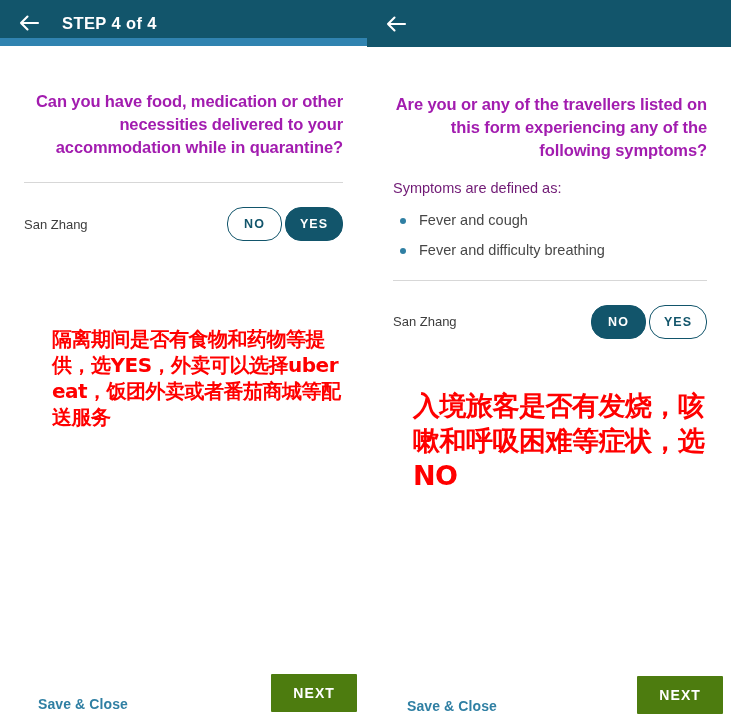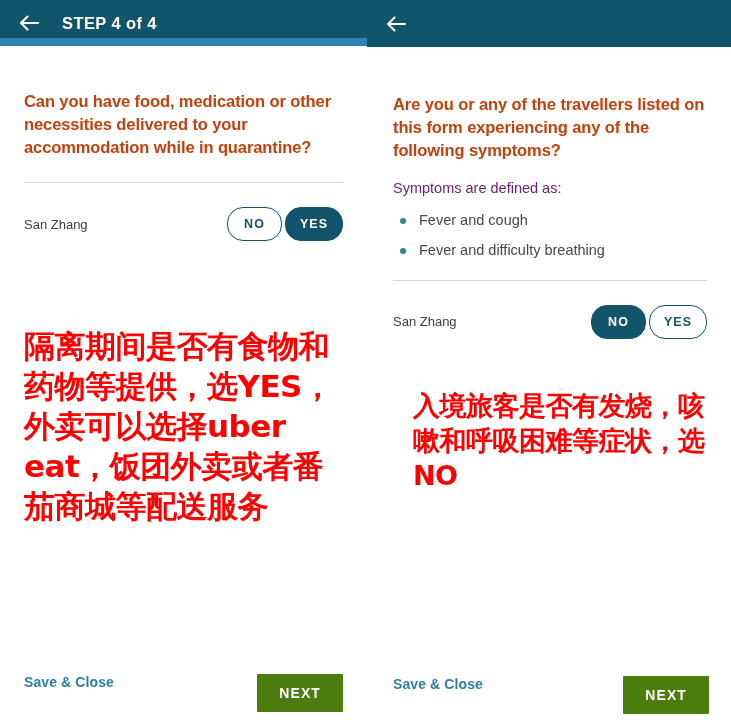--- a/index.html
+++ b/index.html
@@ -80,23 +80,24 @@
   
   .content {
     padding: 0 24px;
     position: relative;
   }
   .panel-right .content { padding: 0 24px 0 26px; }
 
   .question {
     font-size: 16.5px;
     font-weight: bold;
-    color: #c2410c;
+    color: #a21caf;
     line-height: 1.38;
     letter-spacing: -0.1px;
+    text-align: right;
   }
   .panel-left  .question { margin-top: 44px; }
   .panel-right .question { margin-top: 46px; }
 
   .sub-label {
     margin-top: 18px;
     font-size: 14.5px;
     color: #701a75;
     line-height: 1.35;
   }
@@ -179,37 +180,38 @@
 
   
   .annotation {
     color: #ff0000;
     font-weight: bold;
     line-height: 1.29;
     font-family: "DejaVu Sans", "Liberation Sans", sans-serif;
   }
   .panel-left .annotation {
     margin-top: 86px;
-    font-size: 31px;
+    font-size: 20px;
     letter-spacing: -0.5px;
+    margin-left: 28px;
   }
   .panel-right .annotation {
     margin-top: 50px;
     font-size: 27px;
     padding-left: 20px;
     letter-spacing: -0.5px;
   }
 
   
   .footer {
     position: absolute;
-    left: 0;
+    left: 14px;
     width: 100%;
     display: flex;
-    align-items: flex-start;
+    align-items: flex-end;
     justify-content: space-between;
     padding: 0 24px;
     gap: 32px;
   }
   .panel-left  .footer { bottom: 12px; }
   .panel-right .footer { bottom: 10px; padding: 0 22px 0 26px; }
 
   .save-close {
     color: #2f7fa3;
     font-size: 14px;

